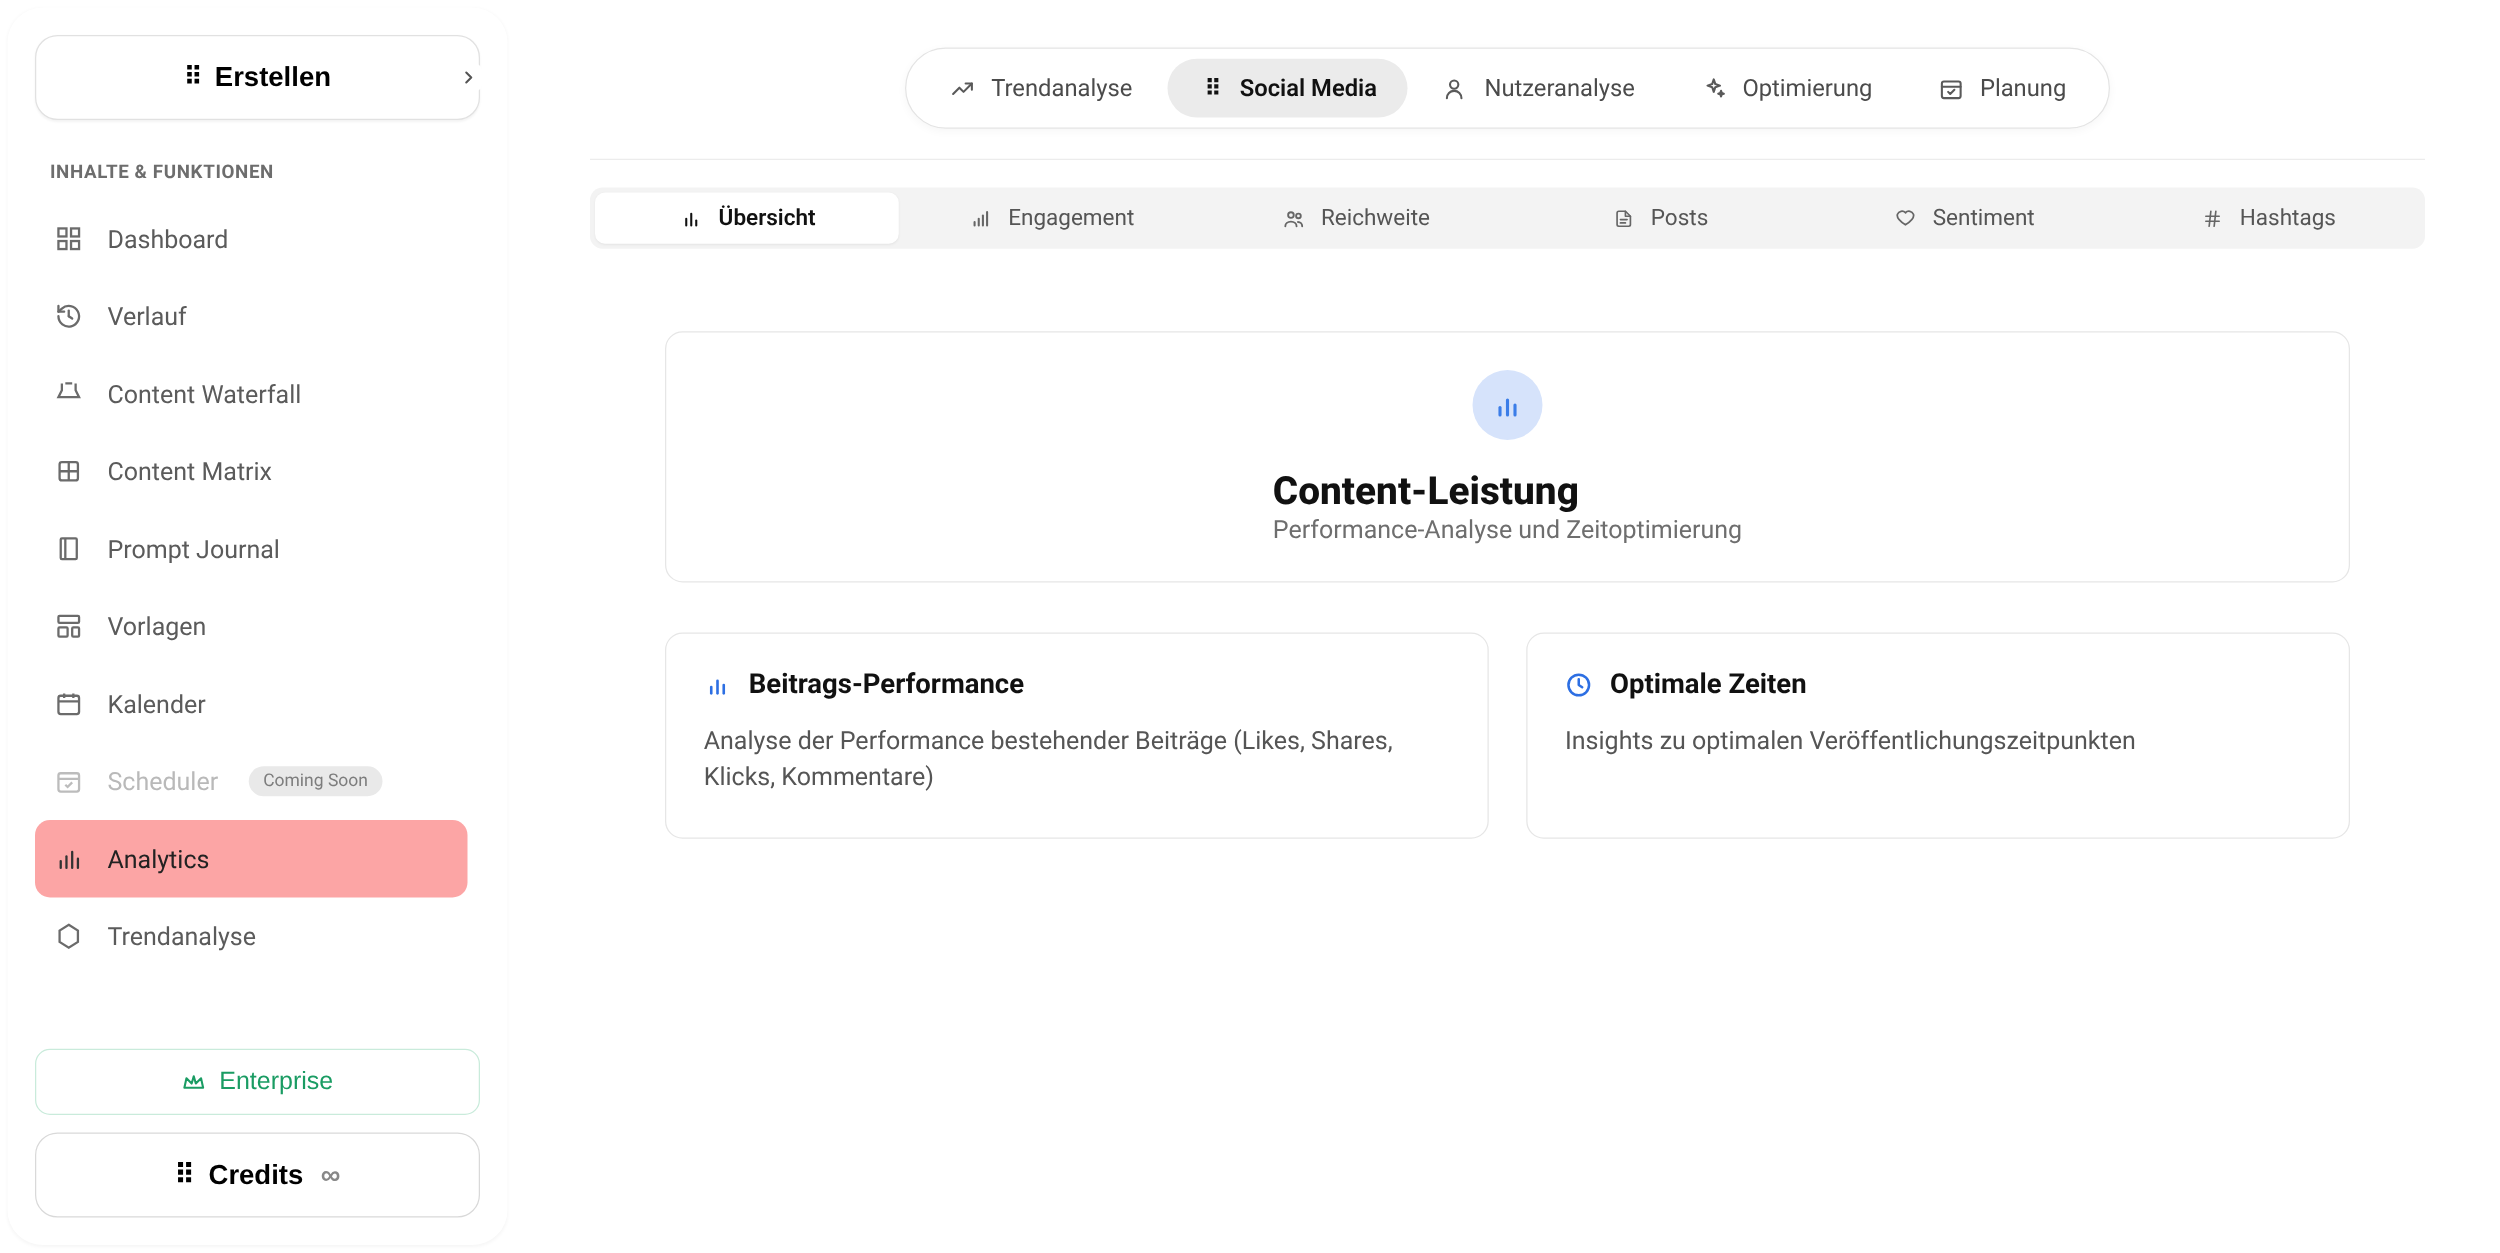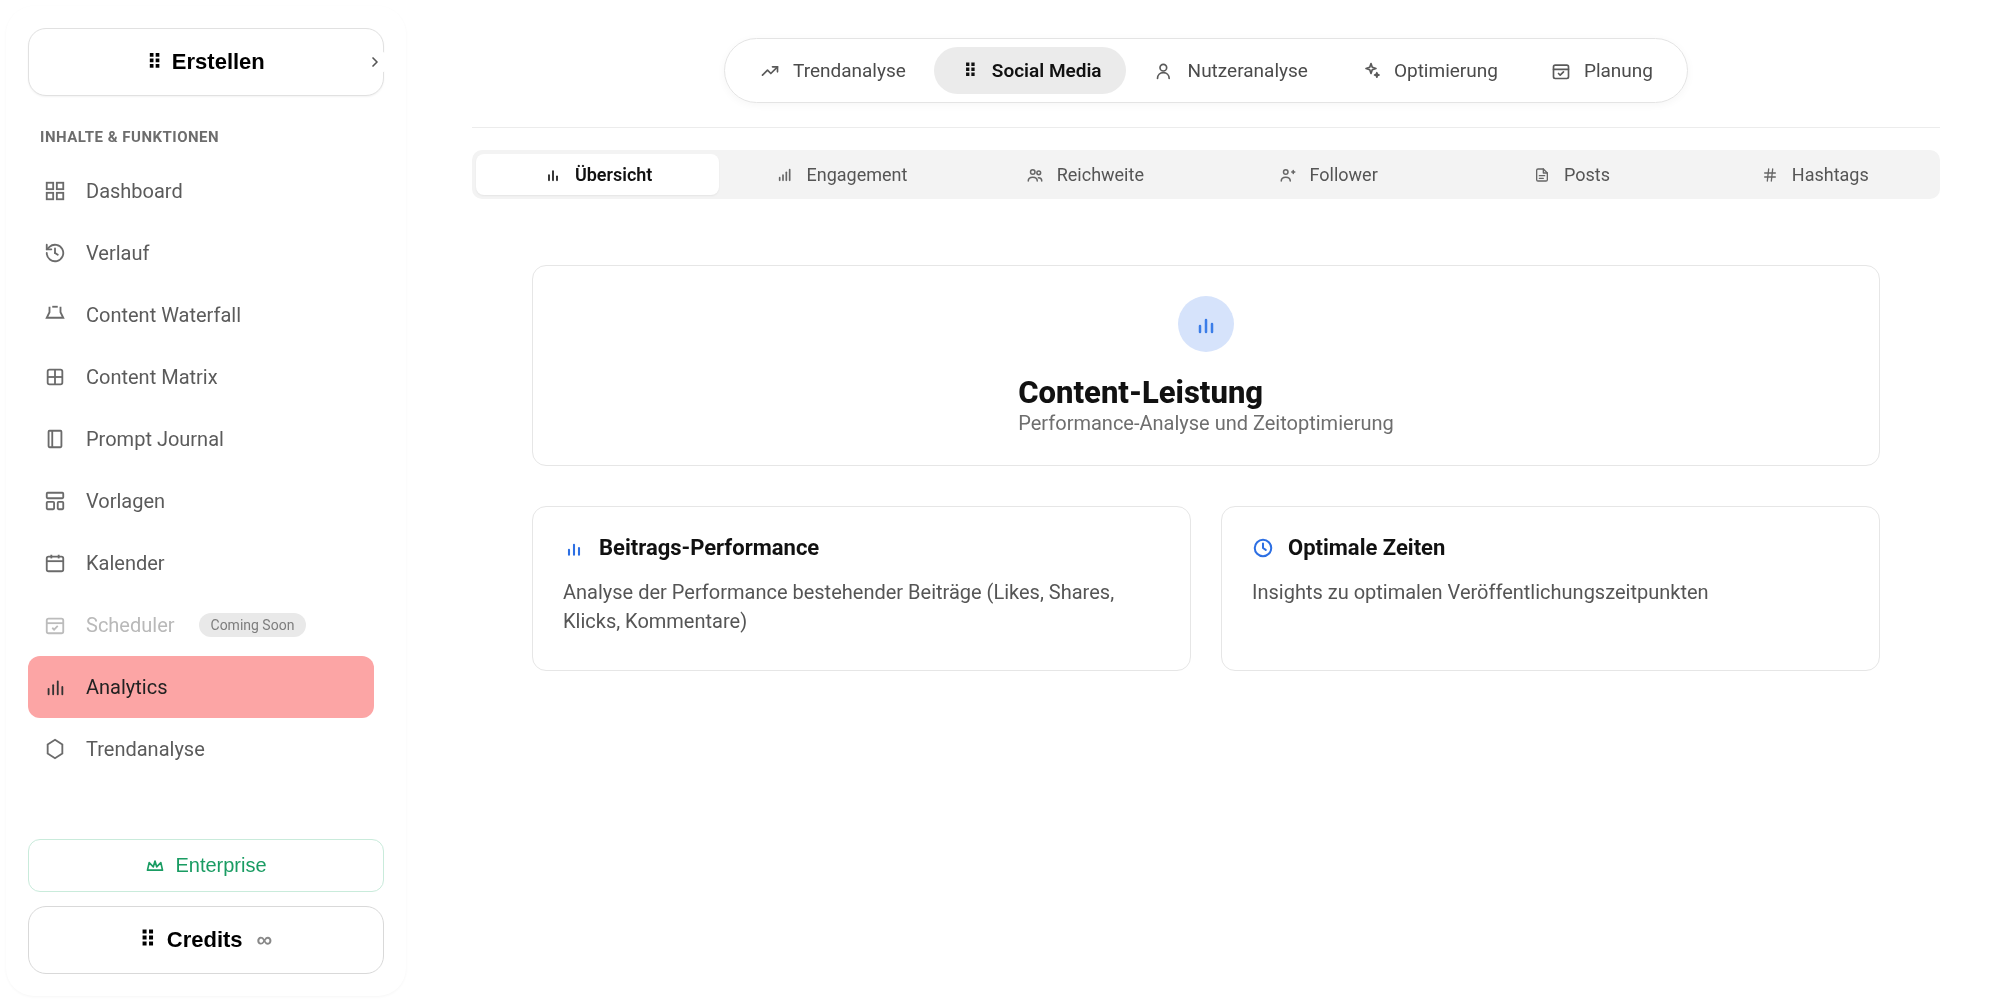--- a/index.html
+++ b/index.html
@@ -294,39 +294,36 @@
               <circle cx="9" cy="8" r="3"></circle>
               <path d="M3 20c0-3 2.5-5 6-5s6 2 6 5"></path>
               <circle cx="17" cy="9" r="2.5"></circle>
               <path d="M21 20c0-2.5-2-4.5-4.5-4.5"></path>
             </svg>
         </span>
         <span>Reichweite</span>
       </div>
       <div class="subtab">
         <span class="icon">
-          <svg width="18" height="18" viewBox="0 0 24 24" fill="none" stroke="#666" stroke-width="2" stroke-linecap="round" stroke-linejoin="round">
-              <circle cx="9" cy="8" r="3"></circle>
-              <path d="M3 20c0-3 2.5-5 6-5s6 2 6 5"></path>
-              <path d="M17 8l4 0"></path>
-              <path d="M19 6l0 4"></path>
-            </svg>
-        </span>
-        <span>Follower</span>
-      </div>
-      <div class="subtab">
-        <span class="icon">
           <svg width="16" height="16" viewBox="0 0 24 24" fill="none" stroke="#666" stroke-width="2" stroke-linecap="round" stroke-linejoin="round">
               <path d="M14 3H6a2 2 0 0 0-2 2v14a2 2 0 0 0 2 2h12a2 2 0 0 0 2-2V9z"></path>
               <polyline points="14 3 14 9 20 9"></polyline>
               <line x1="8" y1="13" x2="16" y2="13"></line>
               <line x1="8" y1="17" x2="14" y2="17"></line>
             </svg>
         </span>
         <span>Posts</span>
+      </div>
+      <div class="subtab">
+        <span class="icon">
+          <svg width="17" height="17" viewBox="0 0 24 24" fill="none" stroke="#666" stroke-width="2" stroke-linecap="round" stroke-linejoin="round">
+              <path d="M20.8 7.6a5.5 5.5 0 0 0-9-1.8l.2.2-.2-.2a5.5 5.5 0 0 0-9 1.8c-1 3 1 7 9 12 8-5 10-9 9-12z"></path>
+            </svg>
+        </span>
+        <span>Sentiment</span>
       </div>
       <div class="subtab">
         <span class="icon">
           <svg width="16" height="16" viewBox="0 0 24 24" fill="none" stroke="#666" stroke-width="2" stroke-linecap="round">
               <line x1="4" y1="9" x2="20" y2="9"></line>
               <line x1="4" y1="15" x2="20" y2="15"></line>
               <line x1="10" y1="3" x2="8" y2="21"></line>
               <line x1="16" y1="3" x2="14" y2="21"></line>
             </svg>
         </span>

